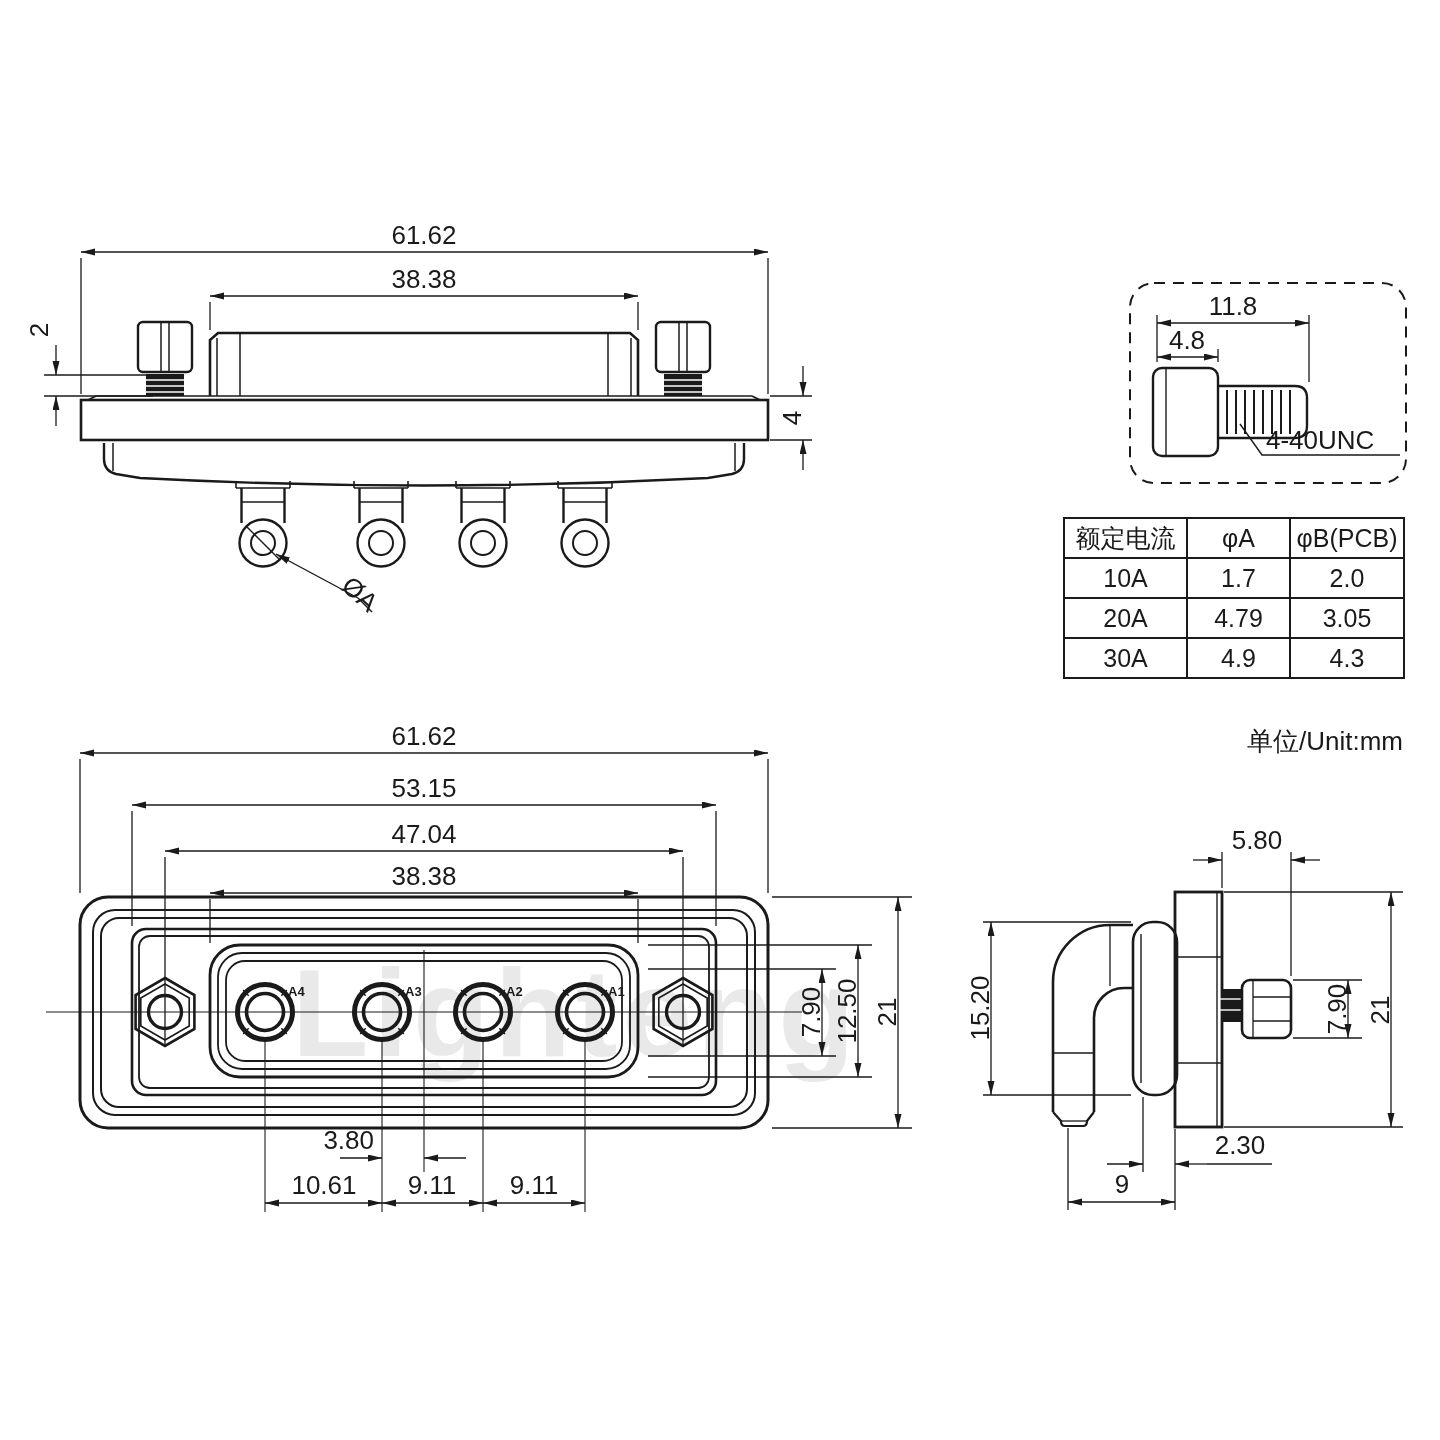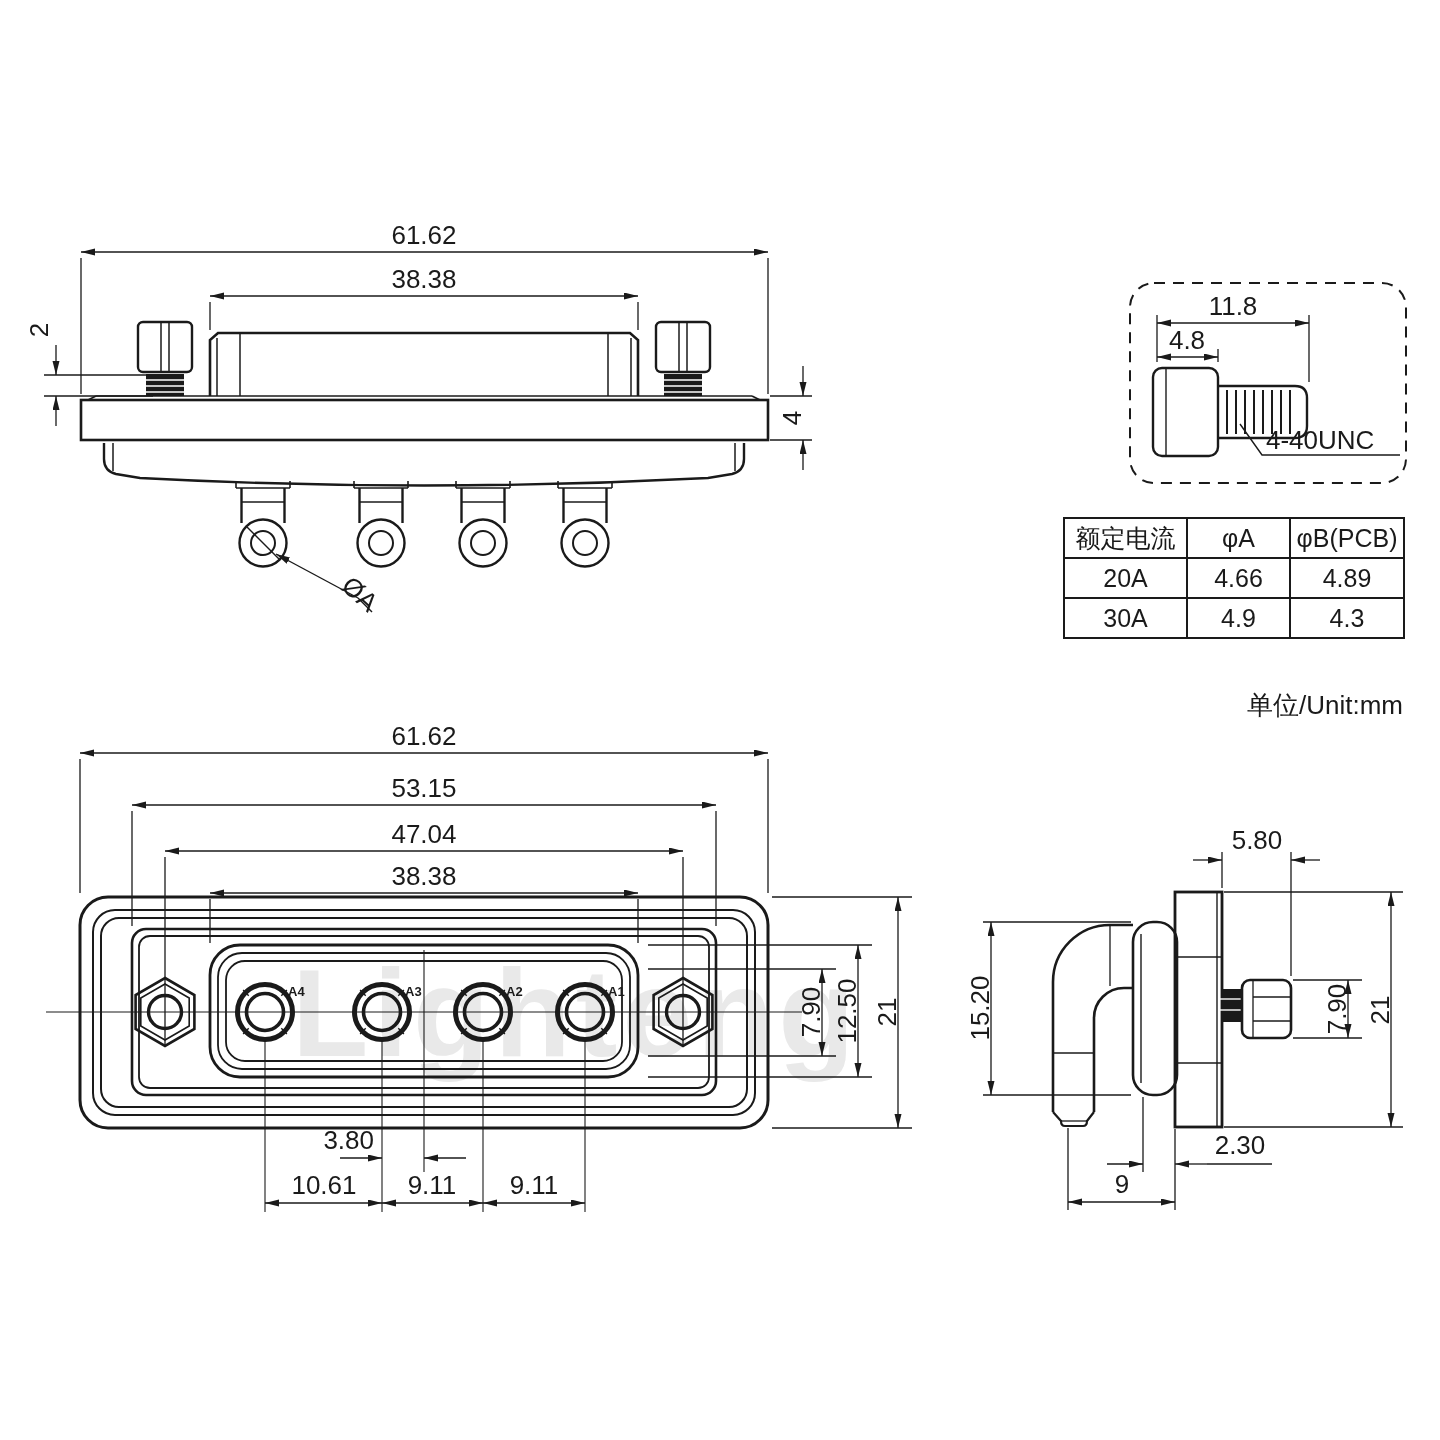--- a/index.html
+++ b/index.html
@@ -10,21 +10,21 @@
   .dimtxt{font-size:26px;}
   .smalltxt{font-size:13px;font-weight:bold;}
   .wm{font-size:125px;letter-spacing:5px;fill:#e9e9e9;font-weight:bold;}
   #spec-table{position:absolute;left:1063px;top:517px;border-collapse:collapse;
               table-layout:fixed;}
   #spec-table td{border:2px solid #1a1a1a;text-align:center;vertical-align:middle;
                  font-size:25px;color:#1a1a1a;height:38px;padding:0;}
   #spec-table col:nth-child(1){width:123px;}
   #spec-table col:nth-child(2){width:103px;}
   #spec-table col:nth-child(3){width:114px;}
-  #unit-note{position:absolute;left:1140px;top:688px;width:263px;text-align:right;
+  #unit-note{position:absolute;left:1140px;top:724px;width:263px;text-align:right;
              font-size:26px;color:#1a1a1a;}
 </style>
 </head>
 <body>
 
 <div id="stage">
 
 <svg width="1440" height="1440" viewBox="0 0 1440 1440">
   <defs>
     <marker id="arr" markerUnits="userSpaceOnUse" markerWidth="15" markerHeight="8" refX="14" refY="3.5" orient="auto-start-reverse">
@@ -404,23 +404,28 @@
         <col>
         <col>
       </colgroup>
   <tbody>
     <tr>
       <td>额定电流</td>
       <td>φA</td>
       <td>φB(PCB)</td>
     </tr>
     <tr>
+      <td>10A</td>
+      <td>1.7</td>
+      <td>2.0</td>
+    </tr>
+    <tr>
       <td>20A</td>
-      <td>4.66</td>
-      <td>4.89</td>
+      <td>4.79</td>
+      <td>3.05</td>
     </tr>
     <tr>
       <td>30A</td>
       <td>4.9</td>
       <td>4.3</td>
     </tr>
   </tbody>
 </table>
 <div id="unit-note">单位/Unit:mm</div>
 

